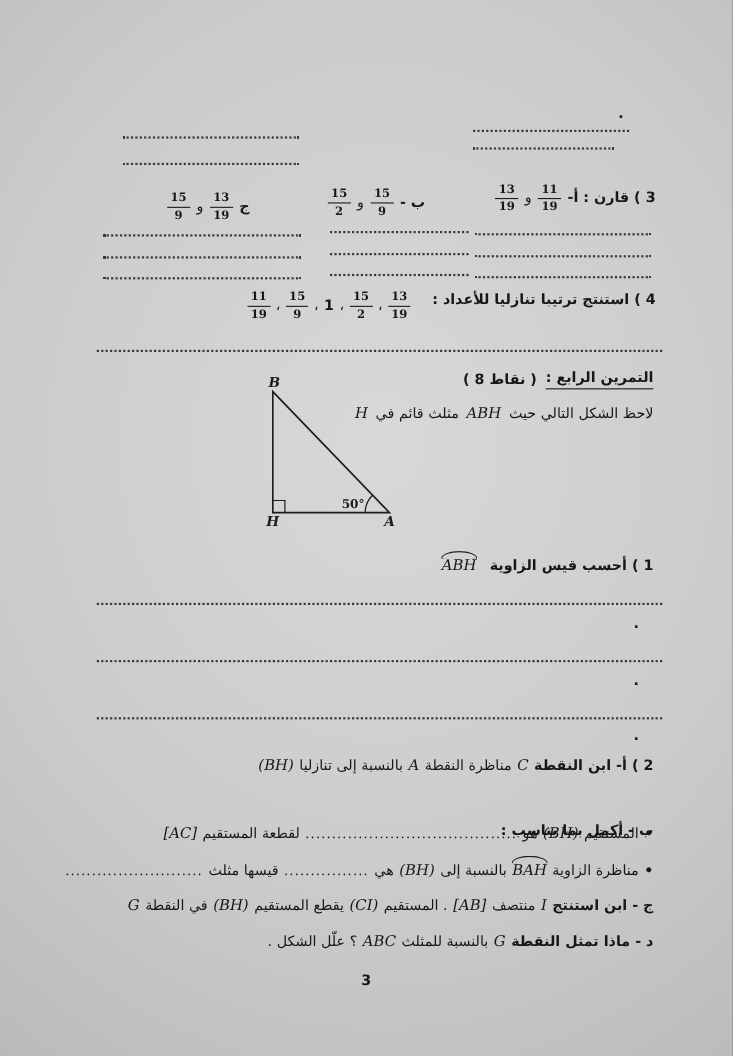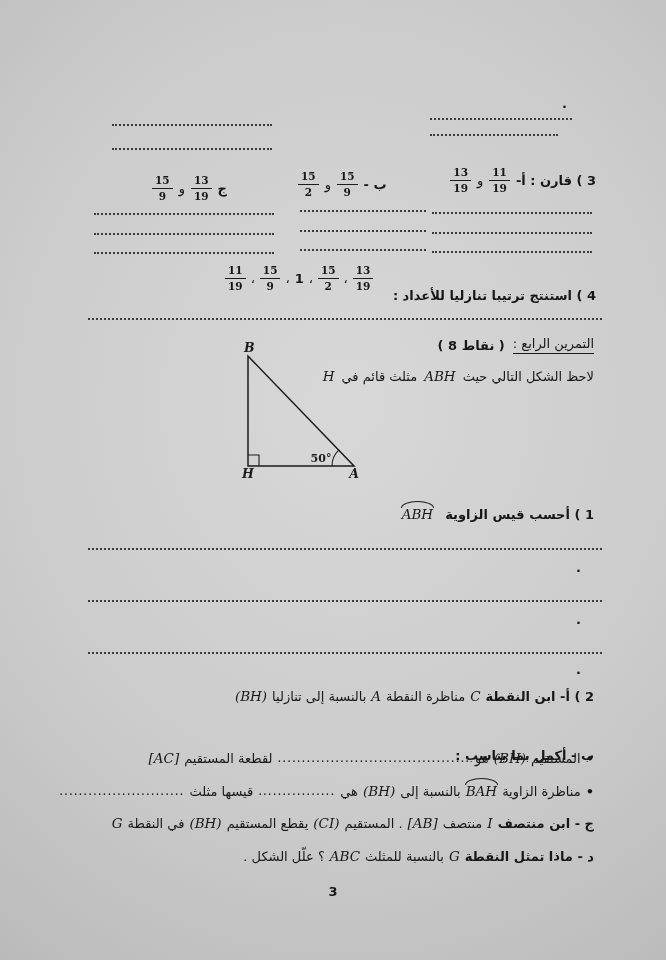--- a/index.html
+++ b/index.html
@@ -23,21 +23,21 @@
     border-radius:50% 50% 0 0 / 100% 100% 0 0;
   }
   .frac {
     display:inline-flex; flex-direction:column; align-items:center; direction:ltr;
     font-family:"DejaVu Serif", serif; font-weight:bold; font-size:10.5px; line-height:1.2;
   }
   .frac .num { padding:0 3px 1px; border-bottom:1.2px solid #1b1b1b; }
   .frac .den { padding-top:1px; }
   .dotline { position:absolute; height:2px; border-bottom:2px dotted #3a3a3a; }
   .mark { position:absolute; font-size:13px; font-weight:bold; }
-  .title-main { font-weight:normal; border-bottom:1.5px solid #1b1b1b; padding-bottom:2px; }
+  .title-main { font-weight:bold; border-bottom:1.5px solid #1b1b1b; padding-bottom:2px; }
   .dots { font-family:"DejaVu Serif", serif; letter-spacing:1px; font-size:12px; }
   .svg-lbl { font-family:"DejaVu Serif", serif; font-style:italic; font-weight:bold; font-size:12.5px; fill:#1b1b1b; }
   .svg-angle { font-family:"DejaVu Serif", serif; font-weight:bold; font-size:11px; fill:#1b1b1b; }
   #pagenum { position:absolute; left:0; right:0; top:884px; text-align:center; font-size:13px; font-weight:bold; }
 </style>
 </head>
 <body>
 
 <div id="page">
 
@@ -89,21 +89,21 @@
   <div class="dotline" style="left:432px;top:212px;width:160px"></div>
   <div class="dotline" style="left:432px;top:232px;width:160px"></div>
   <div class="dotline" style="left:432px;top:251px;width:160px"></div>
   <div class="dotline" style="left:300px;top:210px;width:126px"></div>
   <div class="dotline" style="left:300px;top:230px;width:126px"></div>
   <div class="dotline" style="left:300px;top:249px;width:126px"></div>
   <div class="dotline" style="left:94px;top:213px;width:180px"></div>
   <div class="dotline" style="left:94px;top:233px;width:180px"></div>
   <div class="dotline" style="left:94px;top:252px;width:180px"></div>
 
-  <div class="row" style="right:70px;top:288px">
+  <div class="row" style="right:70px;top:265px">
     <span class="ar b">4 ) استنتج ترتيبا تنازليا للأعداد :</span>
   </div>
   <div class="row" style="left:225px;top:264px;gap:5px">
     <span class="frac">
         <span class="num">13</span>
         <span class="den">19</span>
       </span>
     <span class="ar">،</span>
     <span class="frac">
         <span class="num">15</span>
@@ -187,21 +187,21 @@
     <span class="math arc">BAH</span>
     <span class="ar">بالنسبة إلى</span>
     <span class="math">(BH)</span>
     <span class="ar">هي</span>
     <span class="dots">................</span>
     <span class="ar">قيسها مثلث</span>
     <span class="dots">..........................</span>
   </div>
 
   <div class="row" style="right:72px;top:815px;gap:5px">
-    <span class="ar b">ج - ابن منتصف</span>
+    <span class="ar b">ج - ابن استنتج</span>
     <span class="math">I</span>
     <span class="ar">منتصف</span>
     <span class="math">[AB]</span>
     <span class="ar">. المستقيم</span>
     <span class="math">(CI)</span>
     <span class="ar">يقطع المستقيم</span>
     <span class="math">(BH)</span>
     <span class="ar">في النقطة</span>
     <span class="math">G</span>
   </div>

